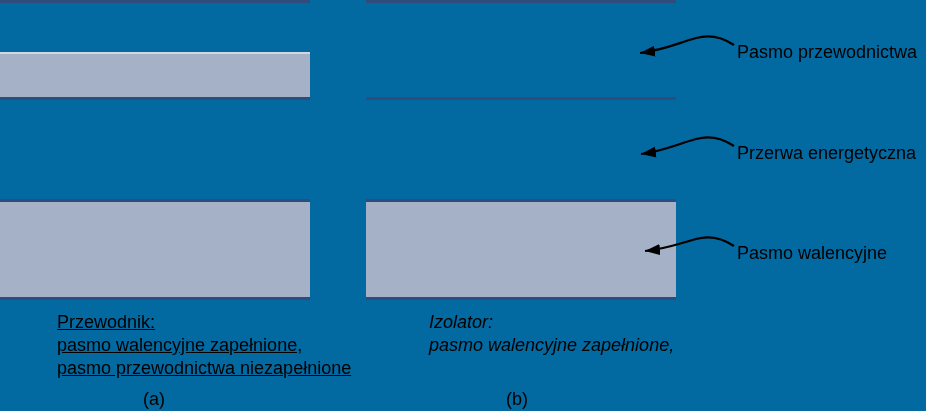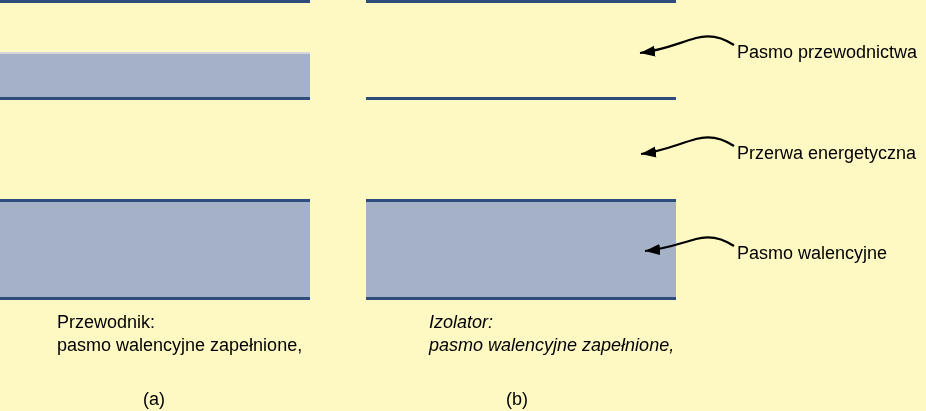--- a/index.html
+++ b/index.html
@@ -1,20 +1,20 @@
 <!DOCTYPE html>
 <html style="--band-fill: #a4b1c6; --band-border: #2e4d7c; --fill-top-edge: #d3d7dd; --line-color: #000000;"><head>
 <meta charset="utf-8">
 <style>
   html, body { margin: 0; padding: 0; background: #ffffff; }
   .canvas {
     position: relative;
     width: 926px;
     height: 411px;
-    background: #fef9c3;
+    background: #0369a1;
     overflow: hidden;
     font-family: "Liberation Sans", sans-serif;
     color: #000000;
   }
 
   
   .hline { position: absolute; height: 3px; background: var(--band-border, #2e4d7c); }
   .cb-top-a    { left: 0;     top: 0;    width: 310px; }
   .cb-top-b    { left: 366px; top: 0;    width: 310px; }
   .cb-bottom-b { left: 366px; top: 97px; width: 310px; }
@@ -53,21 +53,21 @@
   .arrows { position: absolute; left: 0; top: 0; width: 926px; height: 411px; pointer-events: none; }
   .arrow-path { stroke: var(--line-color, #000); stroke-width: 2.2; fill: none; }
   .arrowhead-shape { fill: var(--line-color, #000); }
 
   
   .caption {
     position: absolute; top: 311px;
     font-size: 18px; line-height: 23px; white-space: nowrap;
     color: var(--line-color, #000);
   }
-  .caption-a { left: 57px; }
+  .caption-a { left: 57px; text-decoration: underline; }
   .caption-b { left: 429px; font-style: italic; }
   .panel-label {
     position: absolute; top: 389px;
     font-size: 18px; line-height: 20px;
     color: var(--line-color, #000);
   }
   .label-a { left: 143px; }
   .label-b { left: 506px; }
 </style>
 </head>
@@ -94,20 +94,21 @@
     <path class="arrow-path" d="M 734 246 C 722 238 710 235 696 239 C 678 244 666 249 645 251" marker-end="url(#ah)"></path>
   </svg>
 
   <div class="annotation ann-cb">Pasmo przewodnictwa</div>
   <div class="annotation ann-gap">Przerwa energetyczna</div>
   <div class="annotation ann-vb">Pasmo walencyjne</div>
 
   <div class="caption caption-a">
     <div>Przewodnik:</div>
     <div>pasmo walencyjne zapełnione,</div>
+    <div>pasmo przewodnictwa niezapełnione</div>
   </div>
   <div class="caption caption-b">
     <div>Izolator:</div>
     <div>pasmo walencyjne zapełnione,</div>
   </div>
 
   <div class="panel-label label-a">(a)</div>
   <div class="panel-label label-b">(b)</div>
 
 </div>

